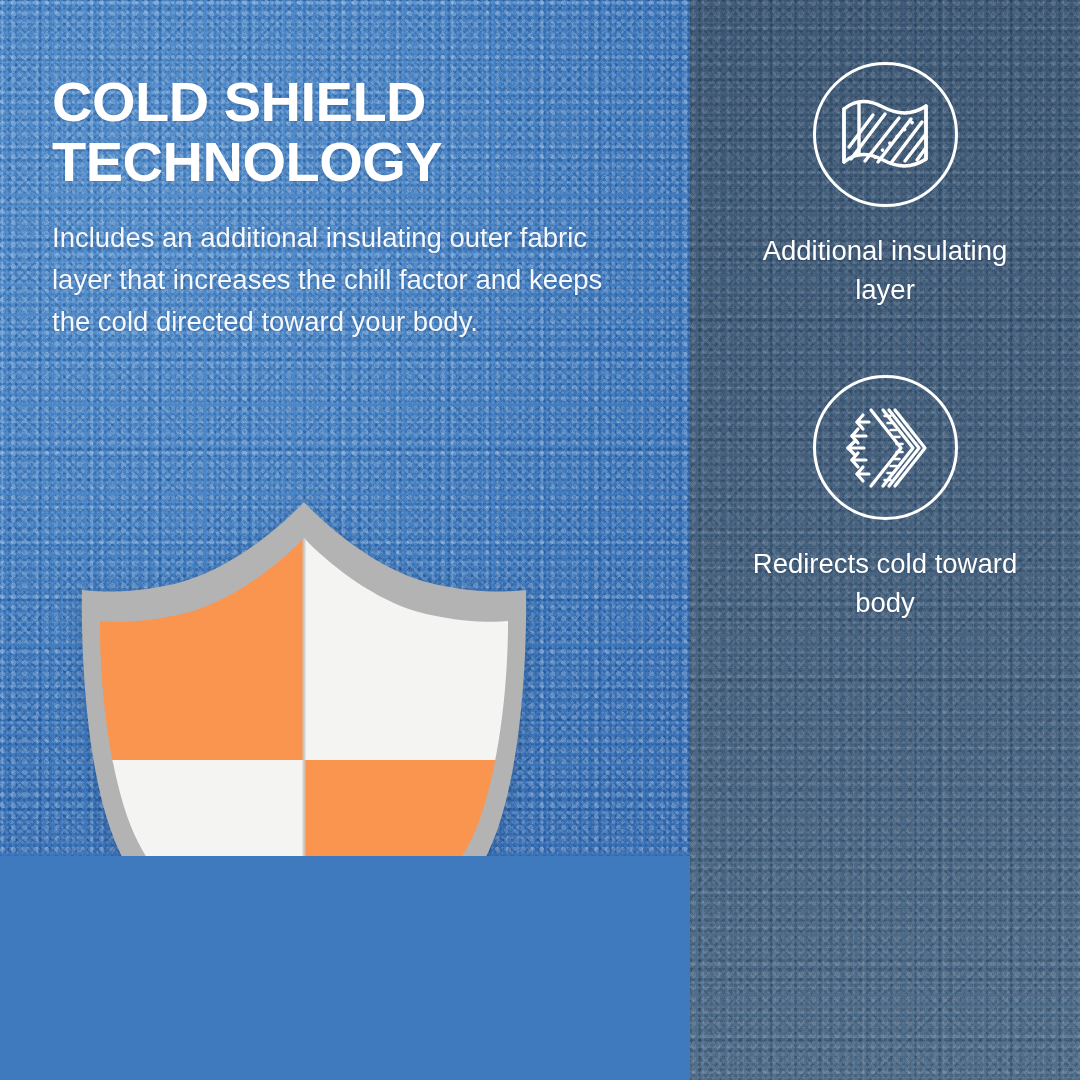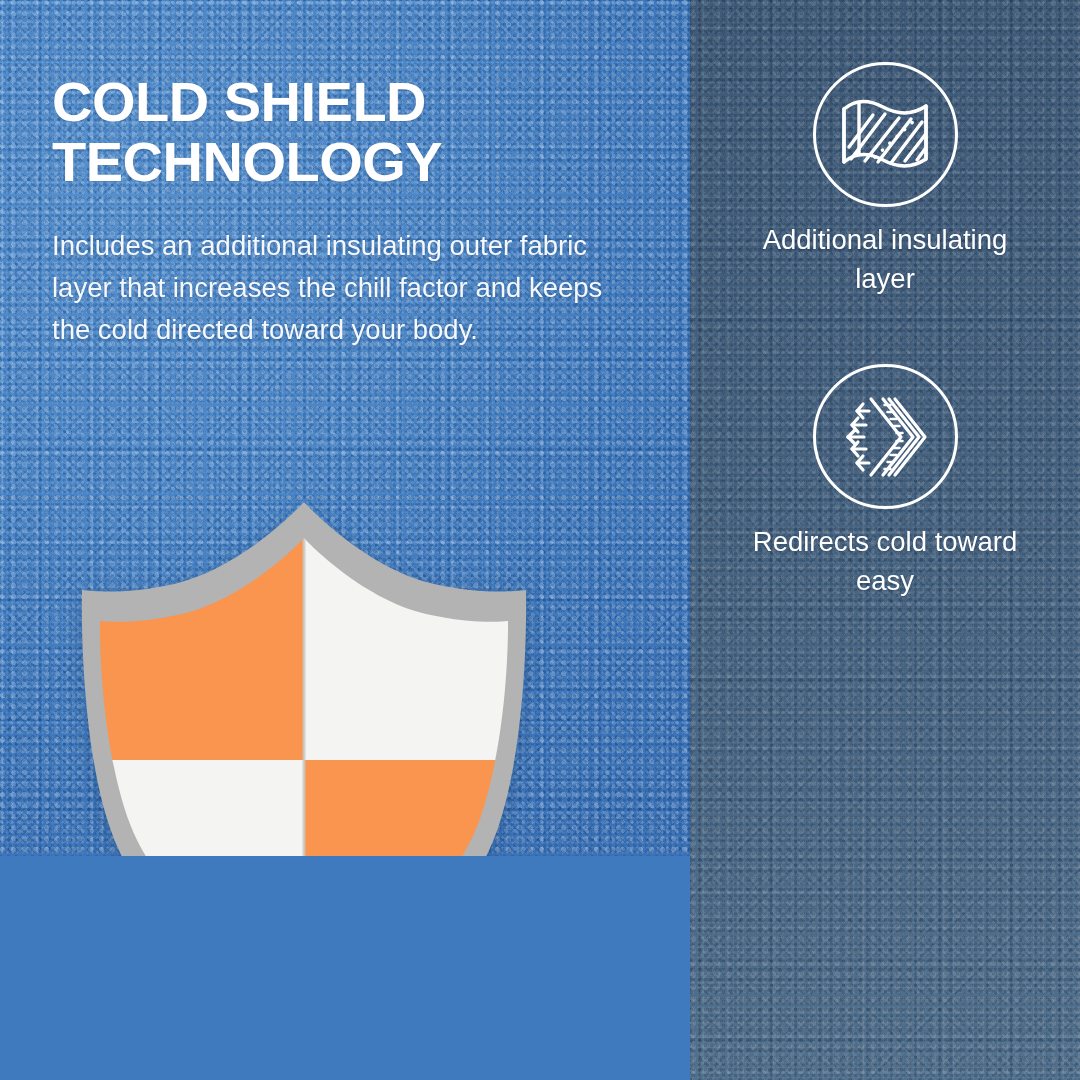--- a/index.html
+++ b/index.html
@@ -81,21 +81,21 @@
     color:#ffffff;
     font-size:56px;
     font-weight:bold;
     line-height:1.08;
     letter-spacing:-0.5px;
     max-width:560px;
     text-shadow:0 1px 3px rgba(16,48,92,.30);
     white-space:pre-line;
   }
   .subcopy {
-    margin-top:32px;
+    margin-top:24px;
     color:#f4f8fd;
     font-size:27.5px;
     line-height:1.52;
     max-width:560px;
     text-shadow:0 1px 3px rgba(16,48,92,.32);
   }
 
   
   .shield-wrap {
     position:absolute;
@@ -120,21 +120,21 @@
   .icon-circle {
     width:145px; height:145px;
     border-radius:50%;
     border:3px solid #ffffff;
     display:flex; align-items:center; justify-content:center;
     box-sizing:border-box;
   }
   .icon-circle svg { display:block; }
 
   .feature-label {
-    margin-top:13px;
+    margin-top:24px;
     color:#ffffff;
     font-size:27.5px;
     line-height:1.42;
     text-align:center;
     max-width:270px;
     text-shadow:0 1px 3px rgba(12,30,56,.30);
   }
 
   
   .feature.f3 { margin-top:64px; }
@@ -259,20 +259,20 @@
             <path d="M13 32 L19 39"></path>
             <path d="M25 44 L9 44"></path>
             <path d="M9 44 L16 37"></path>
             <path d="M9 44 L16 51"></path>
             <path d="M27 56 L13 56 L19 49"></path>
             <path d="M13 56 L19 63"></path>
             <path d="M30 70 L18 70 L24 63"></path>
             <path d="M18 70 L24 77"></path>
           </svg>
         </div>
-        <div class="feature-label">Redirects cold toward easy</div>
+        <div class="feature-label">Redirects cold toward body</div>
       </div>
 
 
     </div>
   </aside>
 
 </div>
 
 </body></html>

